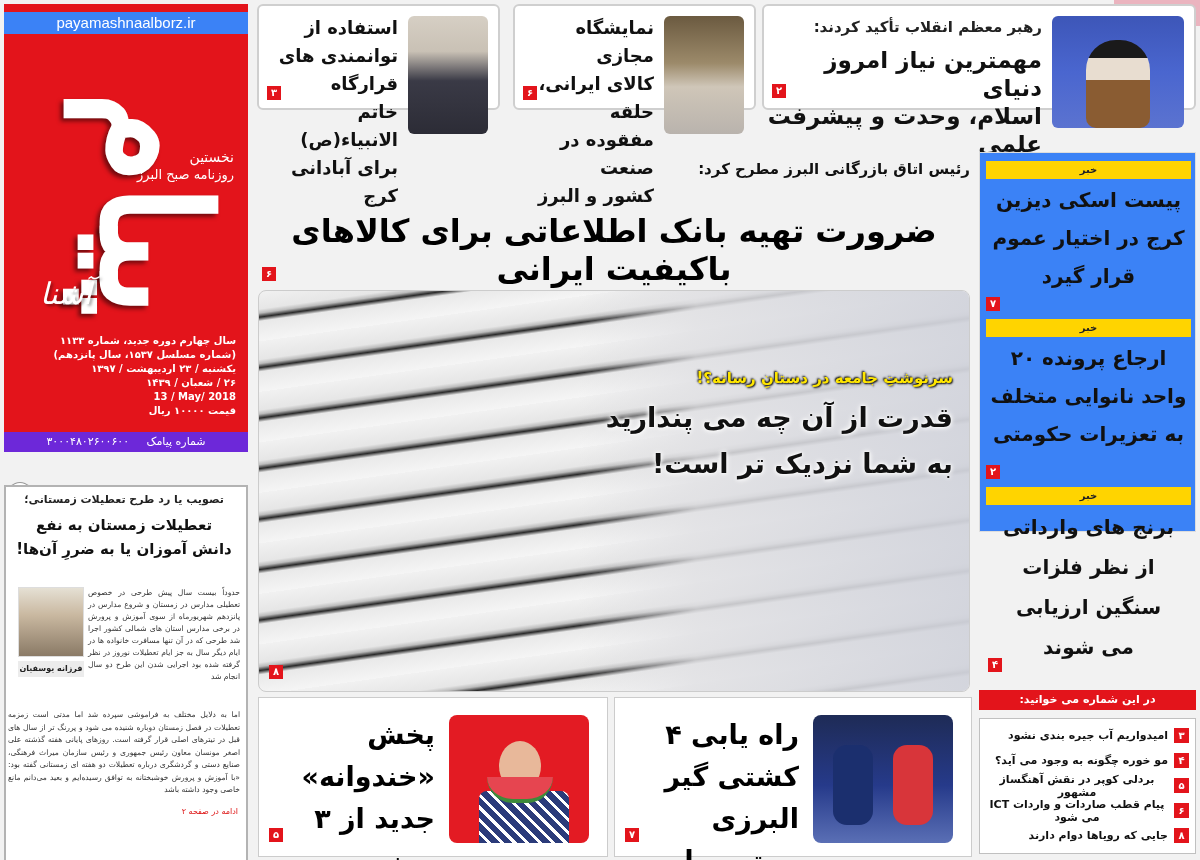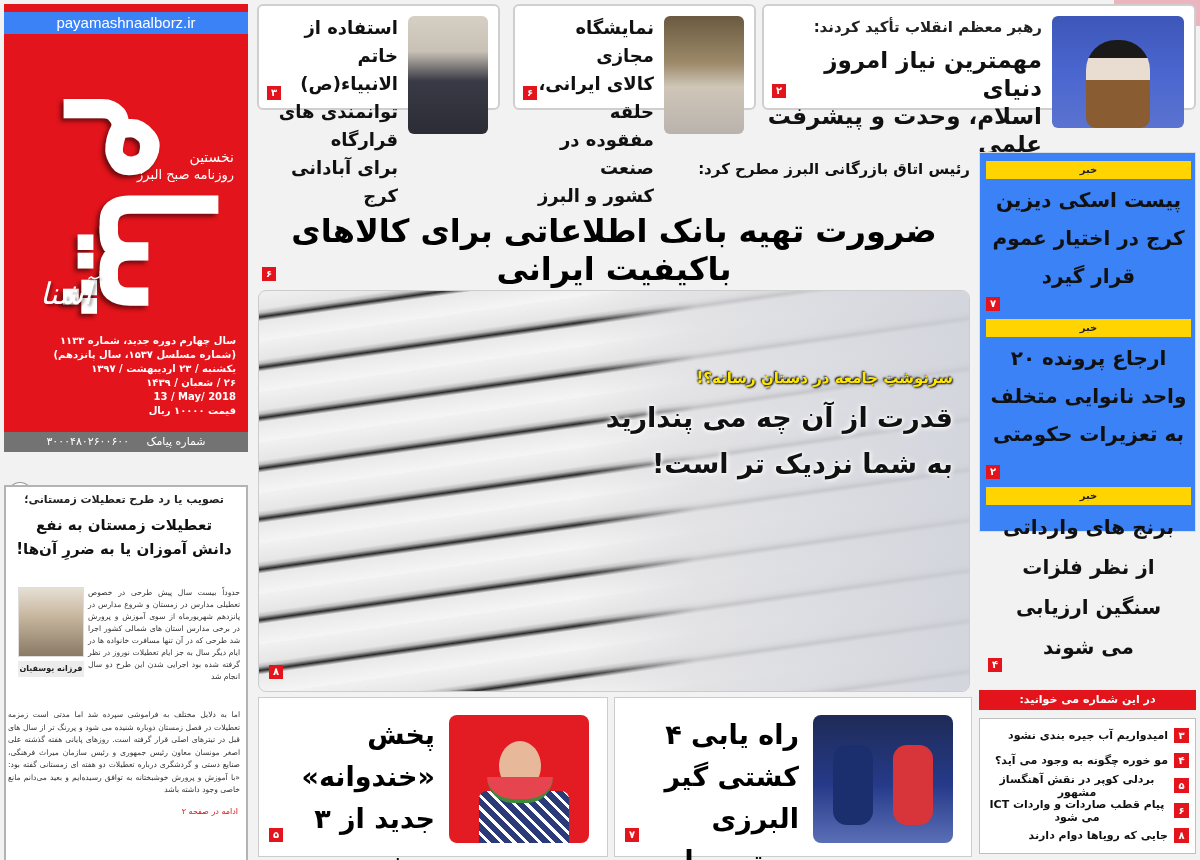--- a/index.html
+++ b/index.html
@@ -14,21 +14,21 @@
   .abs { position: absolute; }
 
   
   #masthead { left: 4px; top: 4px; width: 244px; height: 448px; background: #e3141b; }
   #masthead .url-bar { position:absolute; left:0; top:0; width:100%; height:22px; background:#3b82f6; color:#fff; font-family:"Liberation Sans", sans-serif; font-size:15px; text-align:center; line-height:22px;margin-top:8px; }
   #masthead .logo-big { position:absolute; left:6px; top:40px; width:220px; height:320px; color:#fff; font-family:"DejaVu Serif", serif; font-size:150px; font-weight:bold; line-height:150px; writing-mode: vertical-rl; text-align:center; text-shadow: 3px 3px 4px rgba(0,0,0,0.5); }
   #masthead .tagline { position:absolute; right:14px; top:144px; color:#fff; font-size:13px; text-align:right; line-height:18px; }
   #masthead .tagline .t1 { font-size:14px; }
   #masthead .aashna { position:absolute; left:36px; top:272px; color:#fff; font-family:"DejaVu Serif", serif; font-size:30px; font-style:italic; text-shadow: 2px 2px 3px rgba(0,0,0,0.4); }
   #masthead .issue { position:absolute; right:12px; top:330px; color:#fff; font-size:10px; text-align:right; line-height:14px; font-weight:bold; }
-  #masthead .sms-bar { position:absolute; left:0; bottom:0; width:100%; height:20px; background:#737373; color:#fff; font-size:11px; line-height:20px; text-align:center; }
+  #masthead .sms-bar { position:absolute; left:0; bottom:0; width:100%; height:20px; background:#6d28d9; color:#fff; font-size:11px; line-height:20px; text-align:center; }
 
   
   .top-box { position:absolute; top:4px; height:106px; background:#fff; border:2px solid #cfcfcf; border-radius:6px; }
   .top-box .photo { position:absolute; top:10px; right:10px; border-radius:6px; }
   .top-box .headline { position:absolute; text-align:right; color:#111; font-weight:bold; }
   .page-badge { position:absolute; width:14px; height:14px; background:#e3141b; color:#fff; font-size:10px; font-weight:bold; line-height:14px; text-align:center; }
 
   #top-leader { left:762px; width:434px; }
   #top-leader .photo { width:132px; height:112px; background: linear-gradient(180deg,#3d56b8 0%, #4a66cf 50%, #5b73d0 100%); }
   #top-leader .photo::after { content:""; position:absolute; left:34px; top:24px; width:64px; height:88px; border-radius:30px 30px 10px 10px; background: linear-gradient(180deg, #1a1a1a 0%, #1a1a1a 20%, #e8ddd0 20%, #e8ddd0 45%, #8a5c32 45%); }
@@ -152,22 +152,22 @@
     <div>مفقوده در صنعت</div>
     <div>کشور و البرز</div>
   </div>
   <div class="page-badge" style="left:8px;bottom:8px">۶</div>
 </div>
 
 <div id="top-khatam" class="top-box rtl">
   <div class="photo"></div>
   <div class="headline">
     <div>استفاده از</div>
+    <div>توانمندی های قرارگاه</div>
     <div>خاتم الانبیاء(ص)</div>
-    <div>توانمندی های قرارگاه</div>
     <div>برای آبادانی کرج</div>
   </div>
   <div class="page-badge" style="left:8px;bottom:8px">۳</div>
 </div>
 
 <div id="main-kicker" class="abs rtl">رئیس اتاق بازرگانی البرز مطرح کرد:</div>
 <div id="main-headline" class="abs rtl">ضرورت تهیه بانک اطلاعاتی برای کالاهای باکیفیت ایرانی</div>
 <div class="page-badge" style="left:262px;top:267px">۶</div>
 
 <div id="hero" class="abs">

